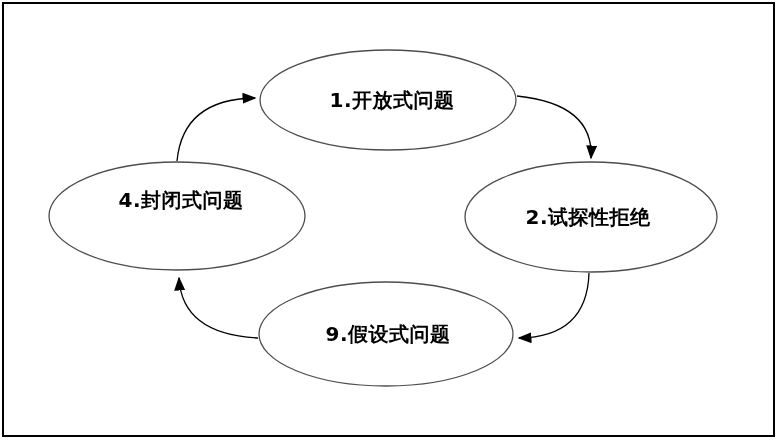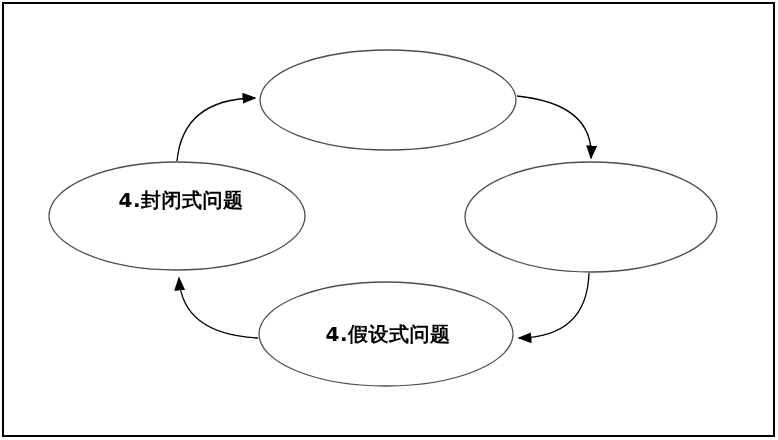--- a/index.html
+++ b/index.html
@@ -61,16 +61,18 @@
     <ellipse cx="591" cy="217" rx="126" ry="55" fill="#ffffff" stroke="#4d4d4d" stroke-width="1.3"></ellipse>
     <ellipse cx="386" cy="334" rx="127" ry="52" fill="#ffffff" stroke="#4d4d4d" stroke-width="1.3"></ellipse>
     <ellipse cx="177" cy="216" rx="128" ry="54" fill="#ffffff" stroke="#4d4d4d" stroke-width="1.3"></ellipse>
 
     <path d="M 517 96 Q 594 104 591 158" fill="none" stroke="#000000" stroke-width="1.3" marker-end="url(#arrowhead)"></path>
     <path d="M 589 273 Q 587 337 519 338" fill="none" stroke="#000000" stroke-width="1.3" marker-end="url(#arrowhead)"></path>
     <path d="M 258 338 Q 182 334 179 278" fill="none" stroke="#000000" stroke-width="1.3" marker-end="url(#arrowhead)"></path>
     <path d="M 177 161 Q 183 99 255 98" fill="none" stroke="#000000" stroke-width="1.3" marker-end="url(#arrowhead)"></path>
   </svg>
 
-  <div class="node-label" style="left:388px; top:334px;">4.假设式问题</div>
+  <div class="node-label" style="left:392px; top:100px;">1.开放式问题</div>
+  <div class="node-label" style="left:588px; top:217px;">2.试探性拒绝</div>
+  <div class="node-label" style="left:388px; top:334px;">9.假设式问题</div>
   <div class="node-label" style="left:181px; top:200px;">4.封闭式问题</div>
 
 </div>
 
 </body></html>

